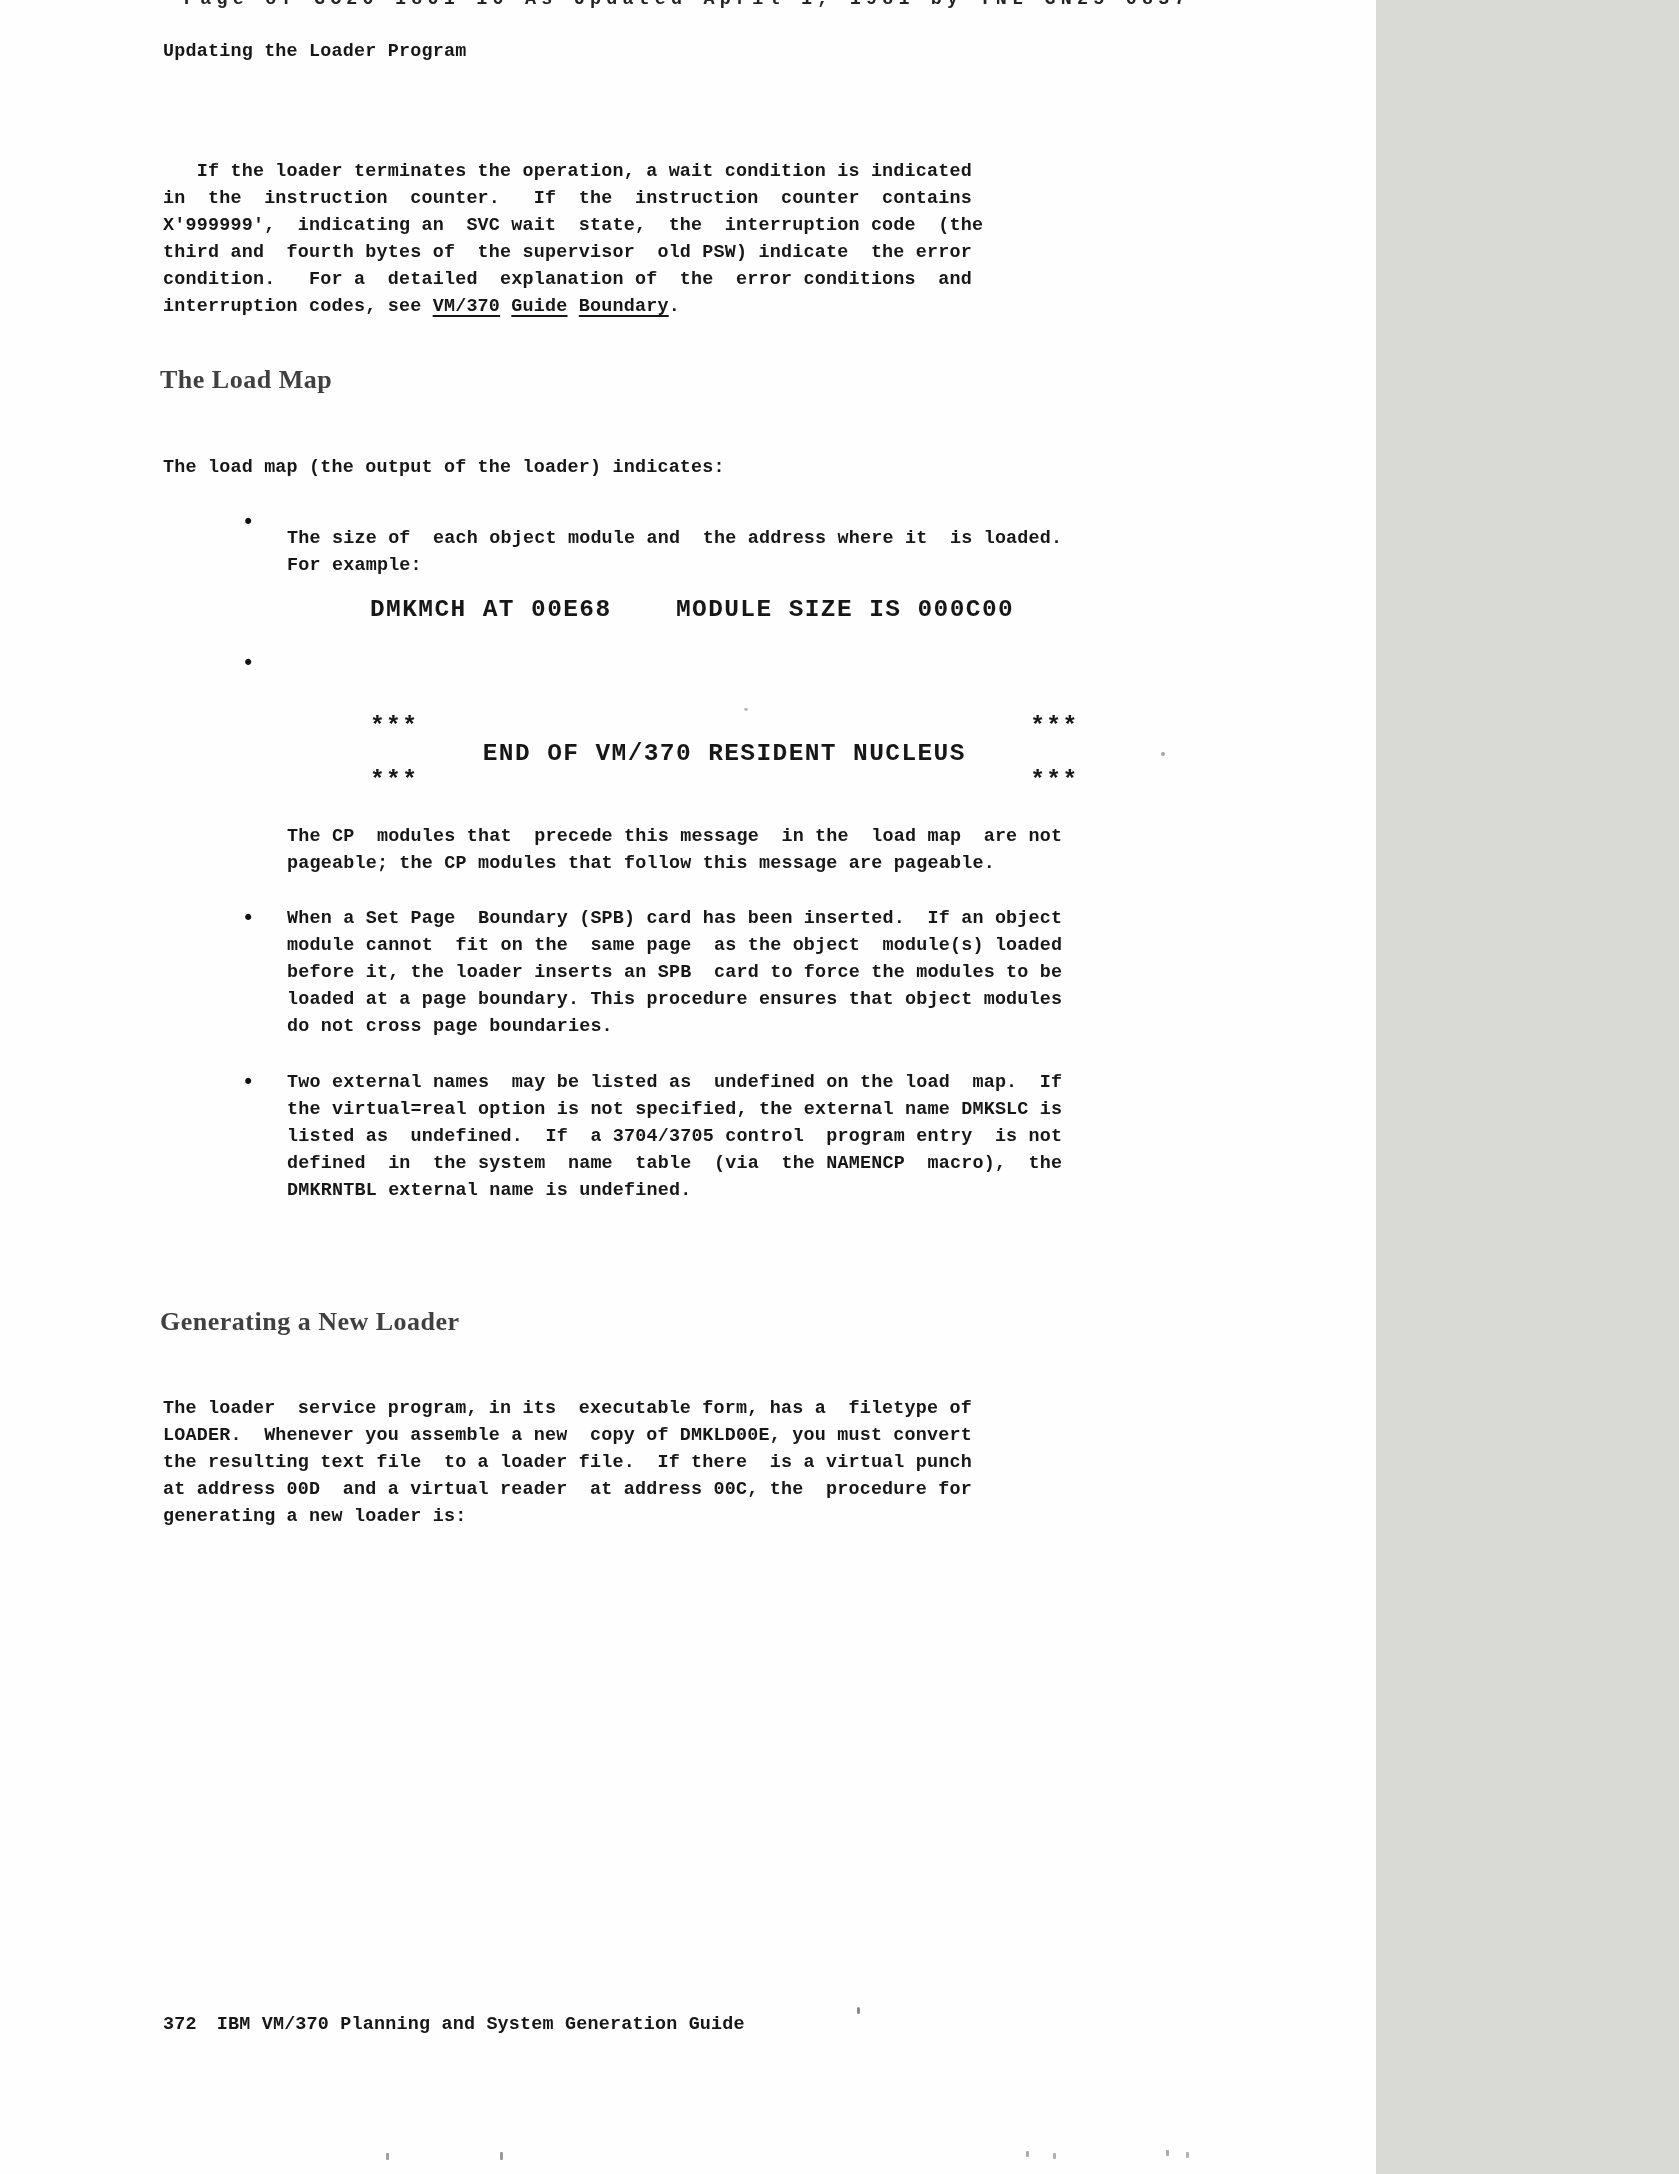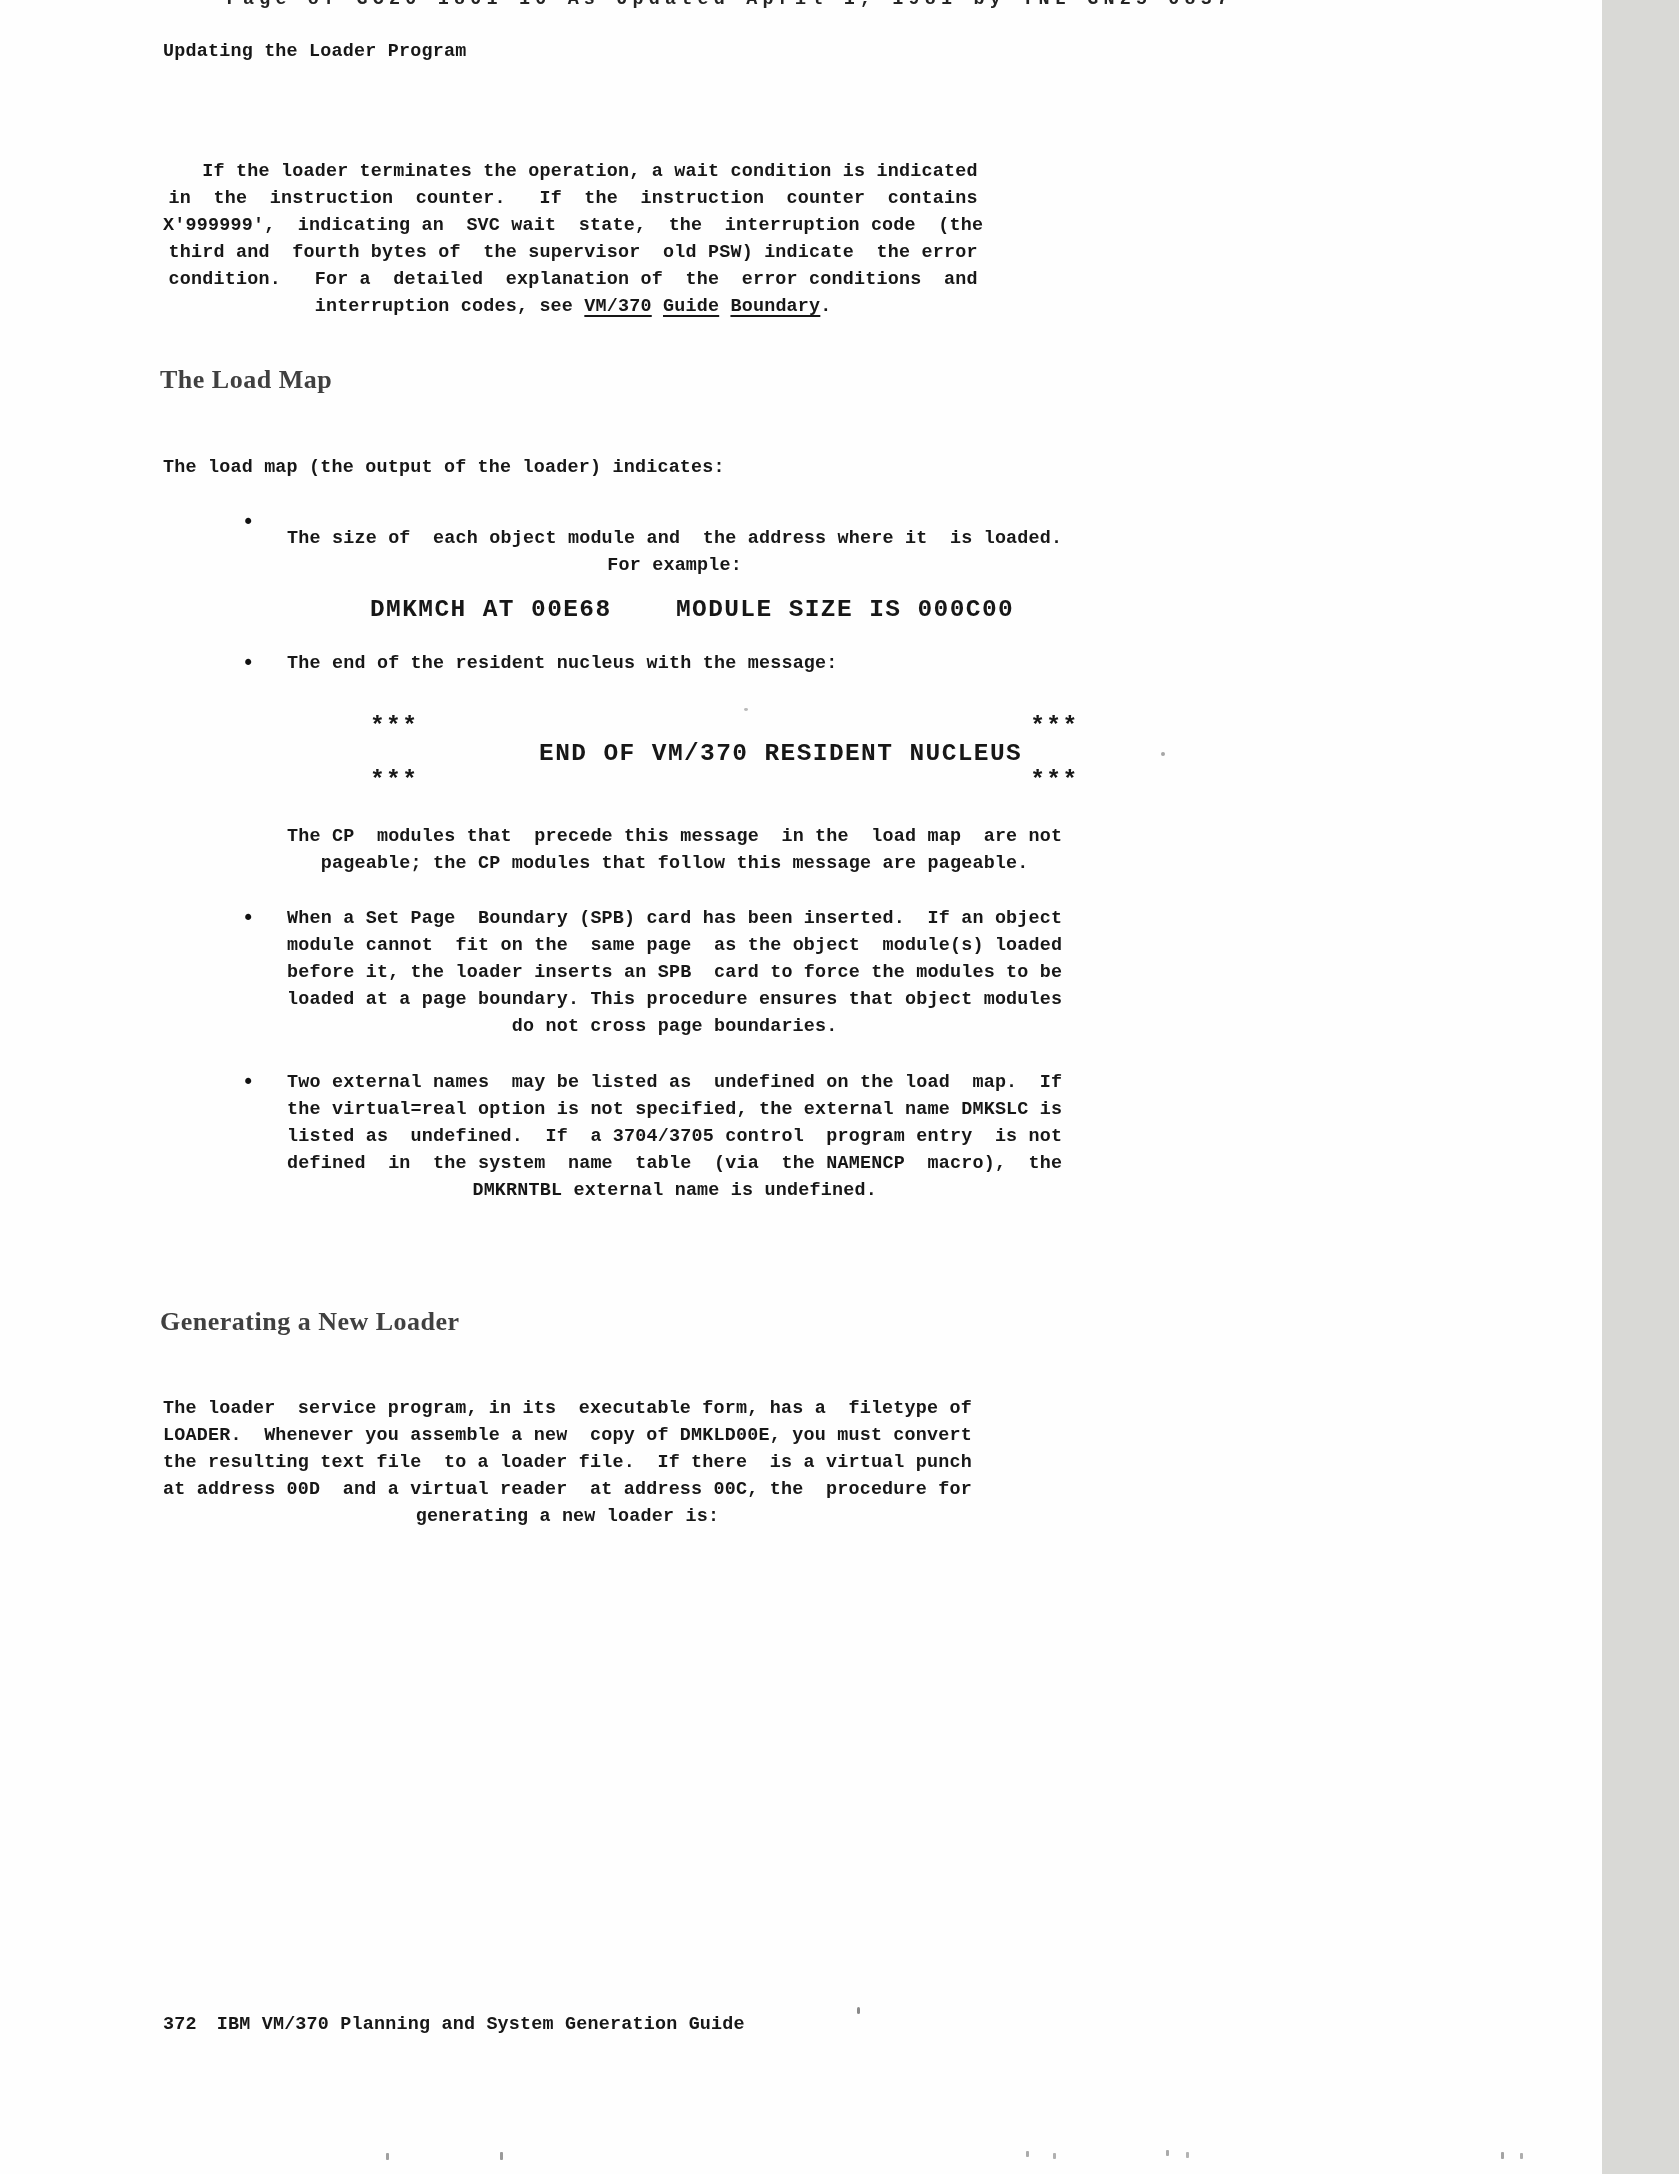--- a/index.html
+++ b/index.html
@@ -1,21 +1,20 @@
 <!DOCTYPE html>
 <html style="font-size:15px"><head>
 <meta charset="utf-8">
 <style>
   * { margin:0; padding:0; box-sizing:border-box; }
   html,body { background:#d9d9d6; }
   .page {
-    position:relative; width:1602px; height:2174px; background:#fefefe;
+    position:relative; width:1376px; height:2174px; background:#fefefe;
     overflow:hidden; color:#161616;
     font-family:"Liberation Mono","DejaVu Sans Mono",monospace;
-    text-align:center;
   }
   .mono {
     font-family:"Liberation Mono","DejaVu Sans Mono",monospace;
     font-weight:700; font-size:18.4px; line-height:27px;
     white-space:pre; color:#171717; letter-spacing:0.2px;
   }
   pre.mono { margin:0; }
   .wide {
     font-size:24.5px; letter-spacing:1.4px; line-height:27px;
   }
@@ -57,21 +56,20 @@
 
   <div class="abs mono" style="left:163px; top:454px;">The load map (the output of the loader) indicates:</div>
 
   <span class="bullet-glyph" style="left:242px; top:509px;">•</span>
   <pre class="abs mono" style="left:287px; top:509px;margin-top:16px;">The size of  each object module and  the address where it  is loaded.
 For example:</pre>
 
   <div class="abs mono wide" style="left:370px; top:596px;">DMKMCH AT 00E68    MODULE SIZE IS 000C00</div>
 
   <span class="bullet-glyph" style="left:242px; top:650px;">•</span>
-  <pre class="abs mono" style="left:287px; top:650px;">The end of the resident nucleus with the message:</pre>
 
   <pre class="abs mono wide" style="left:370px; top:713px;">***                                      ***
        END OF VM/370 RESIDENT NUCLEUS
 ***                                      ***</pre>
 
   <pre class="abs mono" style="left:287px; top:823px;">The CP  modules that  precede this message  in the  load map  are not
 pageable; the CP modules that follow this message are pageable.</pre>
 
   <span class="bullet-glyph" style="left:242px; top:905px;">•</span>
   <pre class="abs mono" style="left:287px; top:905px;">When a Set Page  Boundary (SPB) card has been inserted.  If an object

